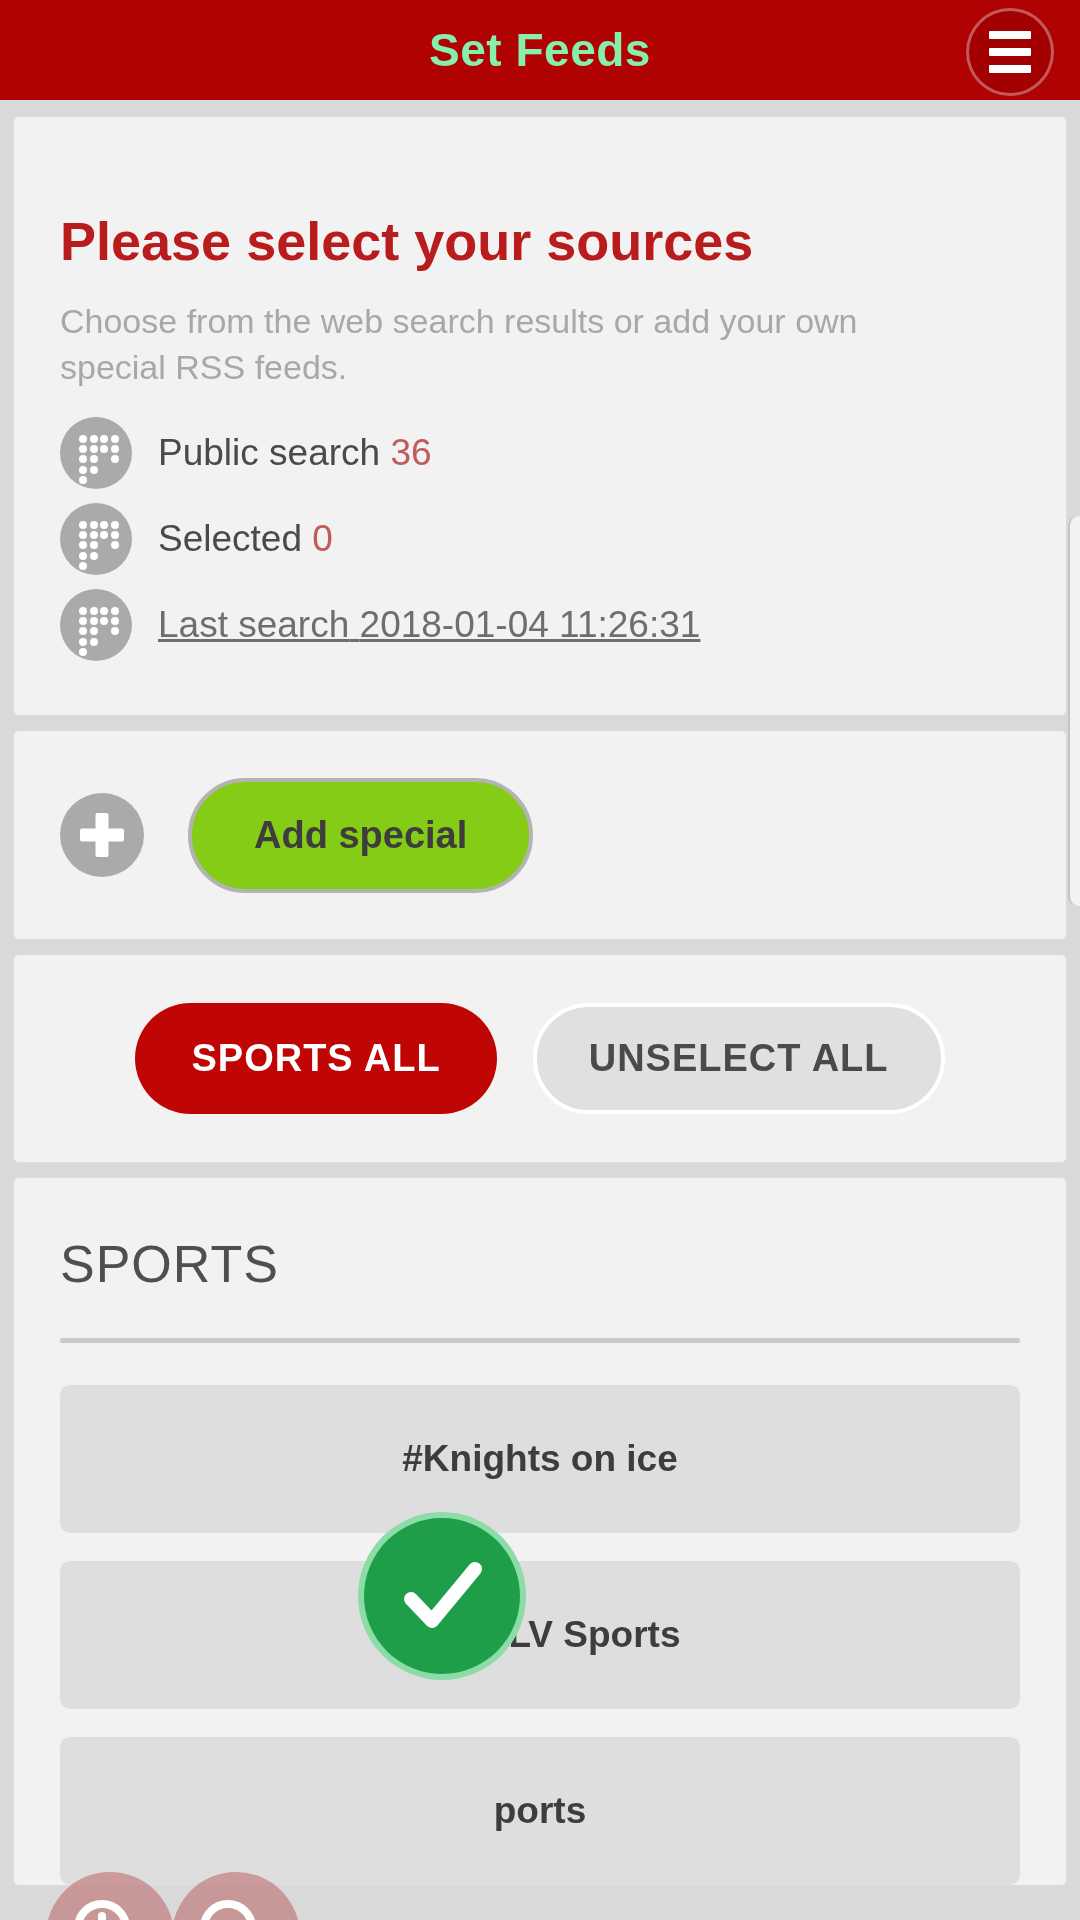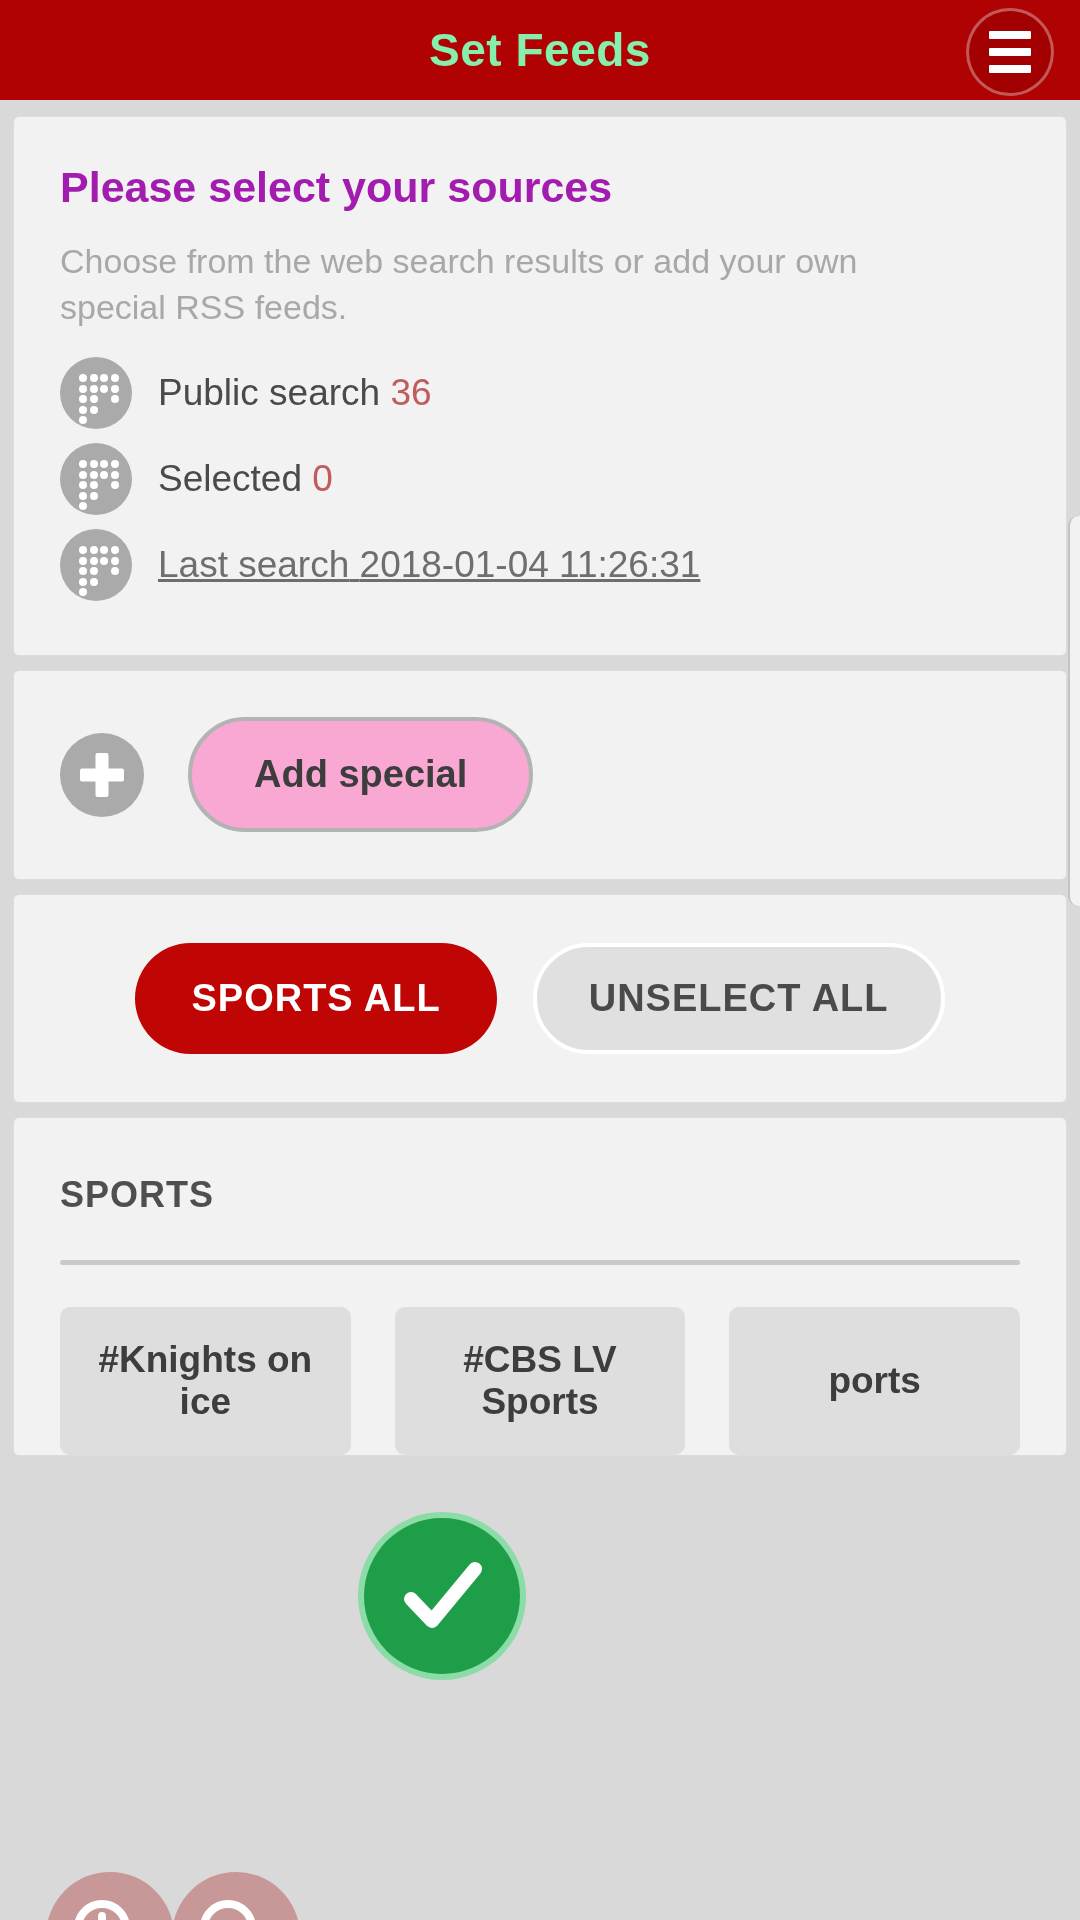--- a/index.html
+++ b/index.html
@@ -63,25 +63,26 @@
     background: #f2f2f2;
     border: 1px solid #dcdcdc;
     border-radius: 6px;
     margin: 14px 13px;
   }
 
   
   #card-info { padding: 46px 46px 40px 46px; margin-top: 16px; }
 
   .headline {
-    color: #a21caf;
-    font-size: 43px;
+    color: #b91c1c;
+    font-size: 54px;
     font-weight: bold;
     line-height: 1.12;
     margin-bottom: 28px;
+    margin-top: 48px;
   }
   .subtext {
     color: #a8a8a8;
     font-size: 34px;
     line-height: 1.35;
     margin-bottom: 26px;
     max-width: 830px;
   }
 
   .stat-row {
@@ -137,21 +138,21 @@
     left: 50%;
     top: 50%;
     transform: translate(-50%, -50%);
   }
   .plus-icon::before { width: 44px; height: 13px; }
   .plus-icon::after  { width: 13px; height: 44px; }
 
   .pill-outline {
     border: 4px solid #b3b3b3;
     border-radius: 58px;
-    background: #f9a8d4;
+    background: #84cc16;
     padding: 32px 62px;
     font-size: 38px;
     font-weight: bold;
     color: #3d3d3d;
     text-align: center;
   }
 
   
   #card-actions {
     padding: 48px 46px;
@@ -179,35 +180,35 @@
     padding: 30px 52px;
     font-size: 38px;
     font-weight: bold;
     letter-spacing: 1px;
     font-family: inherit;
   }
 
   
   #card-sports { padding: 56px 46px 0 46px; }
   .section-title {
-    font-size: 36px;
-    font-weight: bold;
+    font-size: 52px;
+    font-weight: normal;
     color: #4f4f4f;
     letter-spacing: 1px;
     margin-bottom: 44px;
   }
   .divider {
     height: 5px;
     background: #c9c9c9;
     border-radius: 3px;
     margin-bottom: 42px;
   }
   .chip-grid {
     display: grid;
-    grid-template-columns: 1fr 1fr 1fr;
+    grid-template-columns: 1fr;
     gap: 28px 44px;
   }
   .chip {
     background: #dededf;
     border-radius: 10px;
     height: 148px;
     display: flex;
     align-items: center;
     justify-content: center;
     font-size: 37px;

